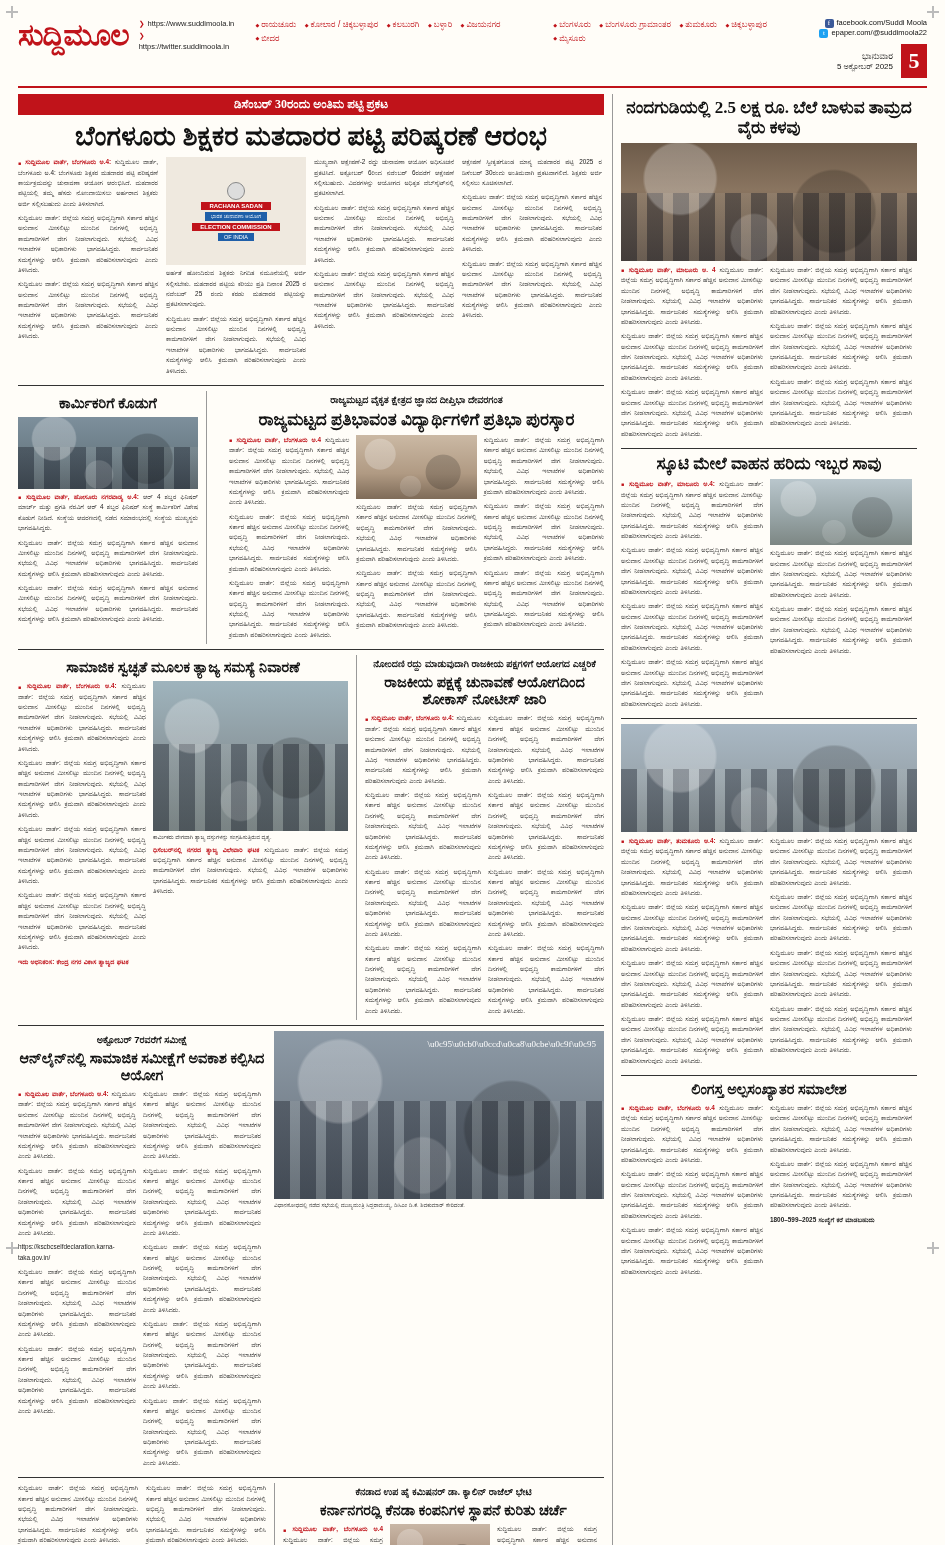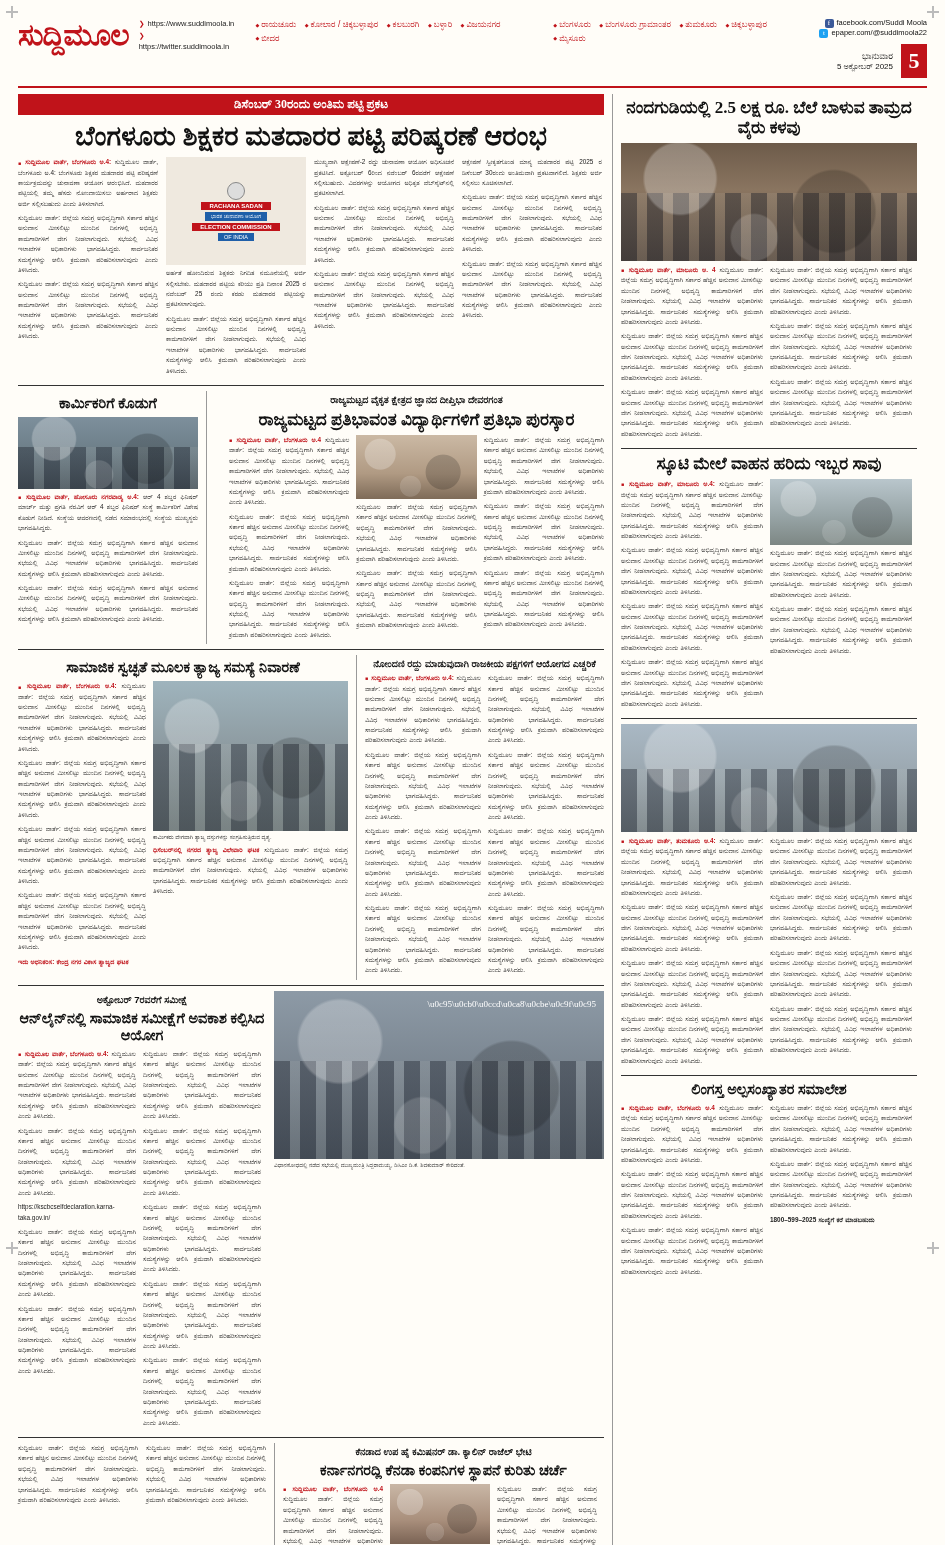--- a/index.html
+++ b/index.html
@@ -255,20 +255,21 @@
               <div class="cap">ಕಾರ್ಮಿಕರು ವೇಗವಾಗಿ ತ್ಯಾಜ್ಯ ವಸ್ತುಗಳನ್ನು ಸಂಗ್ರಹಿಸುತ್ತಿರುವ ದೃಶ್ಯ.</div>
               <div class="tx" style="margin-top:3px;">
                 <p><b class="dl">ಧಿಸೆಂಬರ್‌ನಲ್ಲಿ ನಗರದ ತ್ಯಾಜ್ಯ ವಿಲೇವಾರಿ ಘಟಕ</b> <span>ಸುದ್ದಿಮೂಲ ವಾರ್ತೆ: ಜಿಲ್ಲೆಯ ಸಮಗ್ರ ಅಭಿವೃದ್ಧಿಗಾಗಿ ಸರ್ಕಾರ ಹೆಚ್ಚಿನ ಅನುದಾನ ಮೀಸಲಿಟ್ಟು ಮುಂದಿನ ದಿನಗಳಲ್ಲಿ ಅಭಿವೃದ್ಧಿ ಕಾಮಗಾರಿಗಳಿಗೆ ವೇಗ ನೀಡಲಾಗುವುದು. ಸಭೆಯಲ್ಲಿ ವಿವಿಧ ಇಲಾಖೆಗಳ ಅಧಿಕಾರಿಗಳು ಭಾಗವಹಿಸಿದ್ದರು. ಸಾರ್ವಜನಿಕರ ಸಮಸ್ಯೆಗಳನ್ನು ಆಲಿಸಿ ಕ್ರಮವಾಗಿ ಪರಿಹರಿಸಲಾಗುವುದು ಎಂದು ತಿಳಿಸಿದರು.</span></p>
               </div>
             </div>
           </div>
         </div>
 
         <div class="divider-v" style="width:248px; padding-left:8px;">
           <h3 class="subhd">ನೋಂದಣಿ ರದ್ದು ಮಾಡುವುದಾಗಿ ರಾಜಕೀಯ ಪಕ್ಷಗಳಿಗೆ ಆಯೋಗದ ಎಚ್ಚರಿಕೆ</h3>
+          <h2 class="hd sm">ರಾಜಕೀಯ ಪಕ್ಷಕ್ಕೆ ಚುನಾವಣೆ ಆಯೋಗದಿಂದ ಶೋಕಾಸ್ ನೋಟೀಸ್ ಜಾರಿ</h2>
           <div style="display:flex; gap:7px;">
             <div style="width:118px;">
               <div class="tx">
                 <p><b class="dl redbullet">ಸುದ್ದಿಮೂಲ ವಾರ್ತೆ, ಬೆಂಗಳೂರು ಅ.4:</b> <span>ಸುದ್ದಿಮೂಲ ವಾರ್ತೆ: ಜಿಲ್ಲೆಯ ಸಮಗ್ರ ಅಭಿವೃದ್ಧಿಗಾಗಿ ಸರ್ಕಾರ ಹೆಚ್ಚಿನ ಅನುದಾನ ಮೀಸಲಿಟ್ಟು ಮುಂದಿನ ದಿನಗಳಲ್ಲಿ ಅಭಿವೃದ್ಧಿ ಕಾಮಗಾರಿಗಳಿಗೆ ವೇಗ ನೀಡಲಾಗುವುದು. ಸಭೆಯಲ್ಲಿ ವಿವಿಧ ಇಲಾಖೆಗಳ ಅಧಿಕಾರಿಗಳು ಭಾಗವಹಿಸಿದ್ದರು. ಸಾರ್ವಜನಿಕರ ಸಮಸ್ಯೆಗಳನ್ನು ಆಲಿಸಿ ಕ್ರಮವಾಗಿ ಪರಿಹರಿಸಲಾಗುವುದು ಎಂದು ತಿಳಿಸಿದರು.</span></p>
                 <p>ಸುದ್ದಿಮೂಲ ವಾರ್ತೆ: ಜಿಲ್ಲೆಯ ಸಮಗ್ರ ಅಭಿವೃದ್ಧಿಗಾಗಿ ಸರ್ಕಾರ ಹೆಚ್ಚಿನ ಅನುದಾನ ಮೀಸಲಿಟ್ಟು ಮುಂದಿನ ದಿನಗಳಲ್ಲಿ ಅಭಿವೃದ್ಧಿ ಕಾಮಗಾರಿಗಳಿಗೆ ವೇಗ ನೀಡಲಾಗುವುದು. ಸಭೆಯಲ್ಲಿ ವಿವಿಧ ಇಲಾಖೆಗಳ ಅಧಿಕಾರಿಗಳು ಭಾಗವಹಿಸಿದ್ದರು. ಸಾರ್ವಜನಿಕರ ಸಮಸ್ಯೆಗಳನ್ನು ಆಲಿಸಿ ಕ್ರಮವಾಗಿ ಪರಿಹರಿಸಲಾಗುವುದು ಎಂದು ತಿಳಿಸಿದರು.</p>
                 <p>ಸುದ್ದಿಮೂಲ ವಾರ್ತೆ: ಜಿಲ್ಲೆಯ ಸಮಗ್ರ ಅಭಿವೃದ್ಧಿಗಾಗಿ ಸರ್ಕಾರ ಹೆಚ್ಚಿನ ಅನುದಾನ ಮೀಸಲಿಟ್ಟು ಮುಂದಿನ ದಿನಗಳಲ್ಲಿ ಅಭಿವೃದ್ಧಿ ಕಾಮಗಾರಿಗಳಿಗೆ ವೇಗ ನೀಡಲಾಗುವುದು. ಸಭೆಯಲ್ಲಿ ವಿವಿಧ ಇಲಾಖೆಗಳ ಅಧಿಕಾರಿಗಳು ಭಾಗವಹಿಸಿದ್ದರು. ಸಾರ್ವಜನಿಕರ ಸಮಸ್ಯೆಗಳನ್ನು ಆಲಿಸಿ ಕ್ರಮವಾಗಿ ಪರಿಹರಿಸಲಾಗುವುದು ಎಂದು ತಿಳಿಸಿದರು.</p>
                 <p>ಸುದ್ದಿಮೂಲ ವಾರ್ತೆ: ಜಿಲ್ಲೆಯ ಸಮಗ್ರ ಅಭಿವೃದ್ಧಿಗಾಗಿ ಸರ್ಕಾರ ಹೆಚ್ಚಿನ ಅನುದಾನ ಮೀಸಲಿಟ್ಟು ಮುಂದಿನ ದಿನಗಳಲ್ಲಿ ಅಭಿವೃದ್ಧಿ ಕಾಮಗಾರಿಗಳಿಗೆ ವೇಗ ನೀಡಲಾಗುವುದು. ಸಭೆಯಲ್ಲಿ ವಿವಿಧ ಇಲಾಖೆಗಳ ಅಧಿಕಾರಿಗಳು ಭಾಗವಹಿಸಿದ್ದರು. ಸಾರ್ವಜನಿಕರ ಸಮಸ್ಯೆಗಳನ್ನು ಆಲಿಸಿ ಕ್ರಮವಾಗಿ ಪರಿಹರಿಸಲಾಗುವುದು ಎಂದು ತಿಳಿಸಿದರು.</p>
               </div>
             </div>
             <div style="width:118px;">

